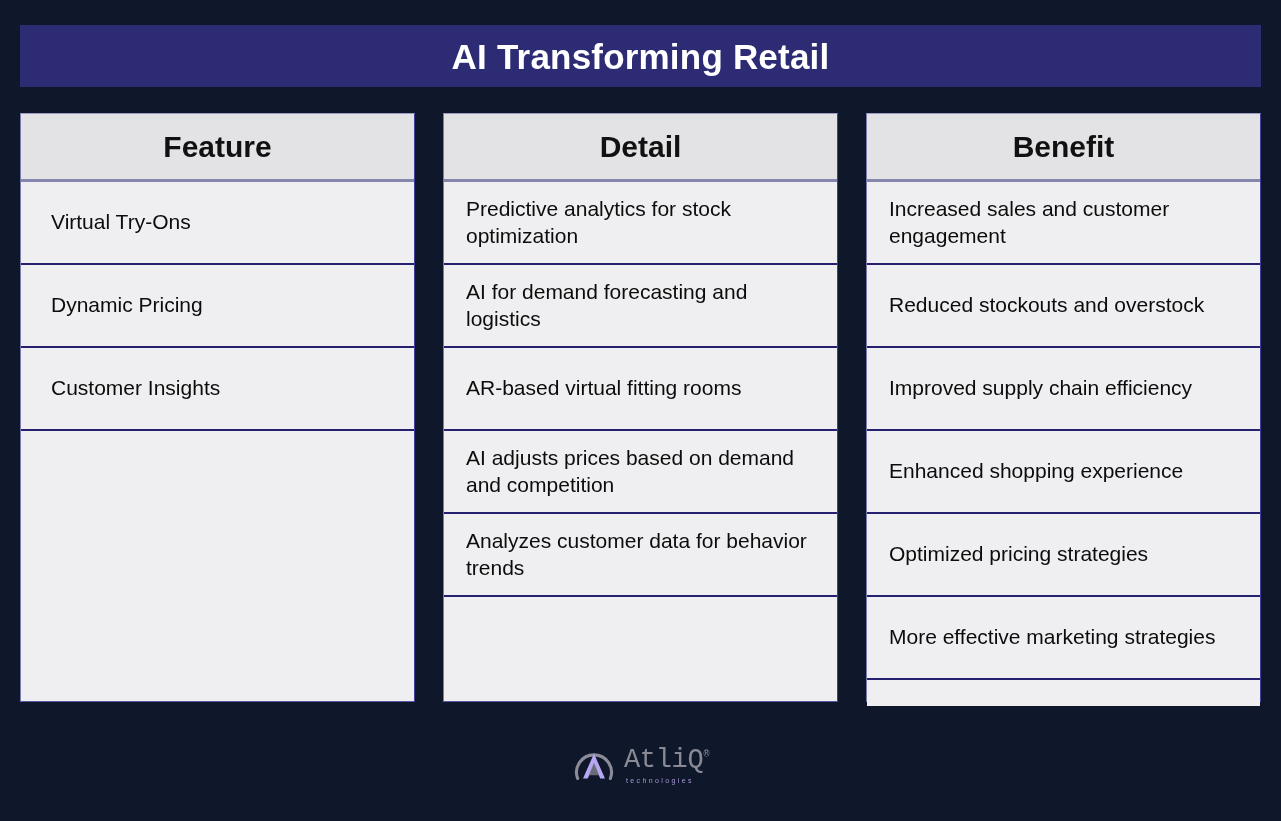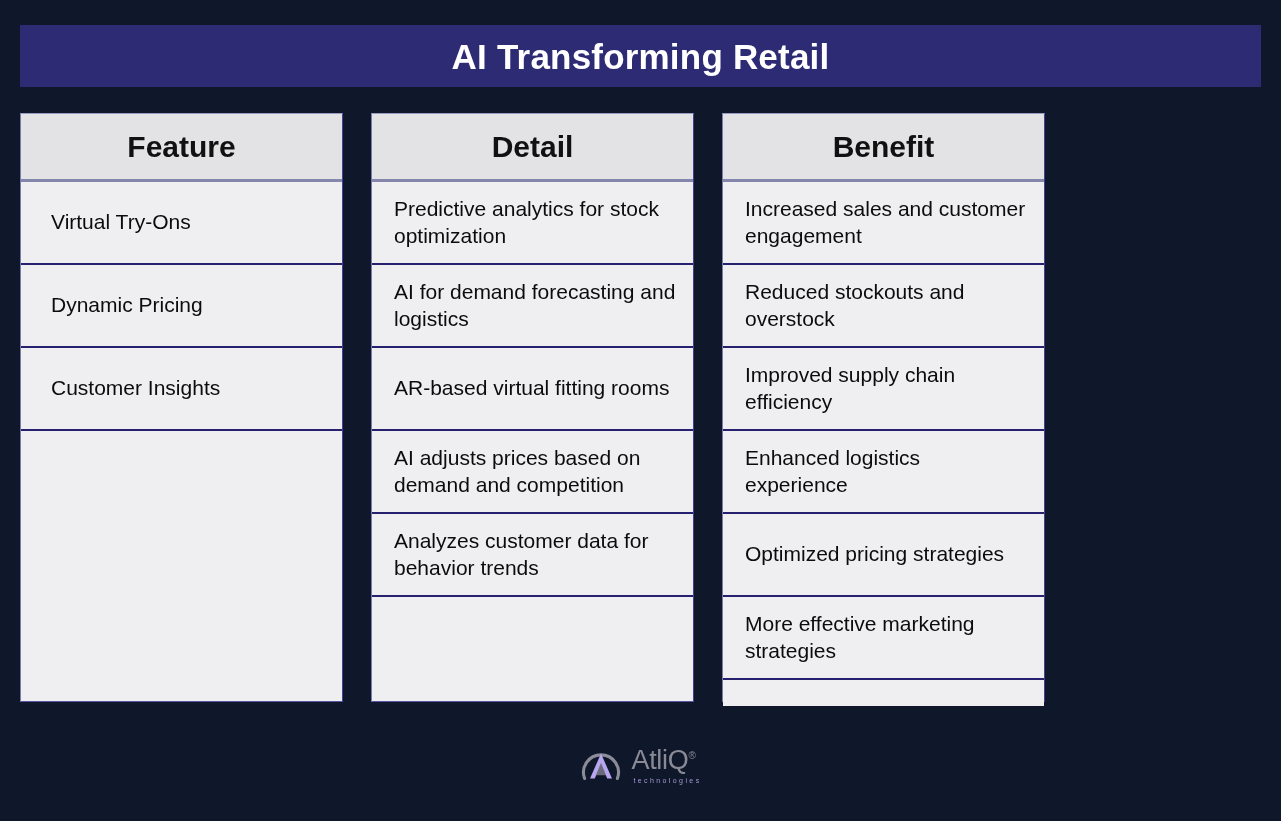--- a/index.html
+++ b/index.html
@@ -40,21 +40,21 @@
     letter-spacing: 0.2px;
     line-height: 1;
     white-space: nowrap;
   }
 
   
   .table-wrap {
     position: absolute;
     left: 20px;
     top: 113px;
-    width: 1025px;
+    width: 1241px;
     height: 589px;
     display: flex;
     gap: 28px;
   }
 
   .col {
     display: flex;
     flex-direction: column;
     border-left: 1px solid #7b7cad;
     border-right: 1px solid #44409a;
@@ -133,20 +133,21 @@
     line-height: 1;
     padding-top: 2px;
   }
   .logo-name {
     font-size: 27px;
     color: #8a8a96;
     font-weight: 400;
     letter-spacing: -0.3px;
     line-height: 1;
     position: relative;
+    font-family: Liberation Mono, monospace;
   }
   .logo-reg {
     font-size: 10px;
     vertical-align: super;
     color: #8a8a96;
   }
   .logo-sub {
     font-size: 7px;
     color: #a79ad6;
     letter-spacing: 2.4px;
@@ -211,21 +212,21 @@
       <div class="cell">
         <span class="ctext">Increased sales and customer engagement</span>
       </div>
       <div class="cell">
         <span class="ctext">Reduced stockouts and overstock</span>
       </div>
       <div class="cell">
         <span class="ctext">Improved supply chain efficiency</span>
       </div>
       <div class="cell">
-        <span class="ctext">Enhanced logistics experience</span>
+        <span class="ctext">Enhanced shopping experience</span>
       </div>
       <div class="cell">
         <span class="ctext">Optimized pricing strategies</span>
       </div>
       <div class="cell">
         <span class="ctext">More effective marketing strategies</span>
       </div>
       <div class="cell cell-empty"></div>
     </div>
 

